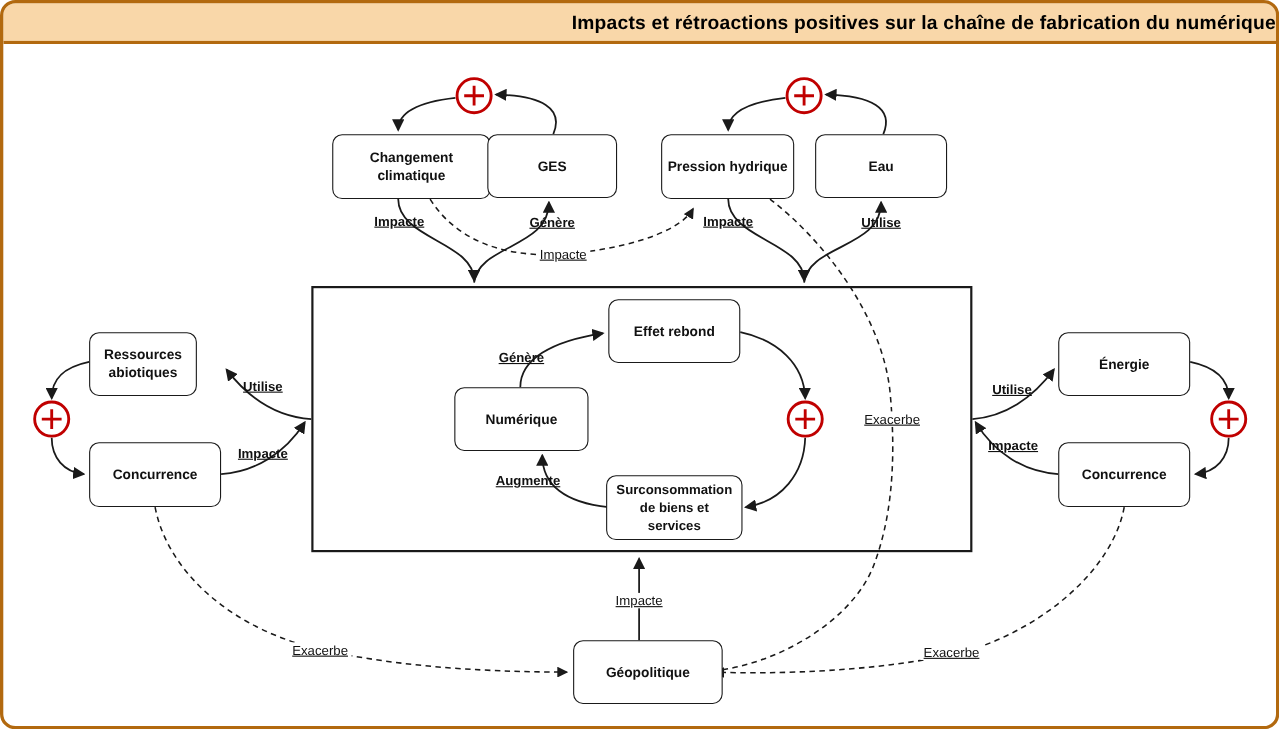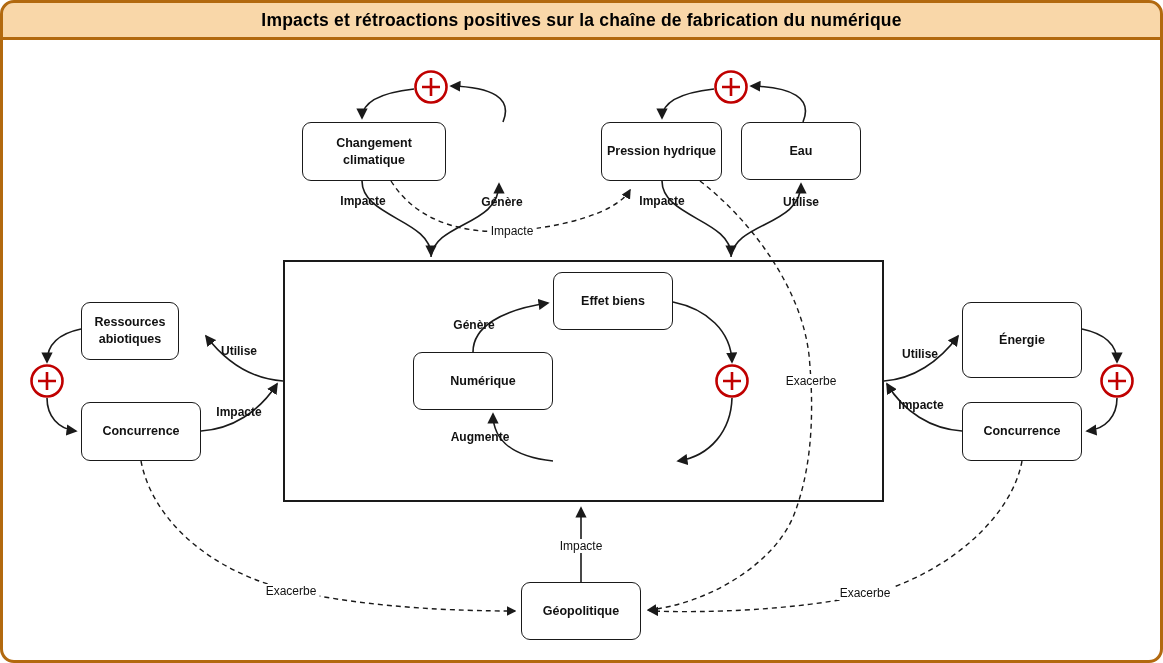--- a/index.html
+++ b/index.html
@@ -8,39 +8,39 @@
     font-family:"Liberation Sans",sans-serif;color:#111;overflow:hidden;
   }
   .frame{
     position:absolute;inset:0;border:3px solid #b2690f;border-radius:14px;
     z-index:5;pointer-events:none;box-sizing:border-box;
   }
   .titlebar{
     position:absolute;left:3px;top:3px;right:3px;height:34px;
     background:#f9d7a9;border-bottom:3px solid #b2690f;
     border-radius:11px 11px 0 0;z-index:4;
-    display:flex;align-items:center;justify-content:center;
+    display:flex;align-items:center;justify-content:flex-end;
   }
   .titlebar h1{
     margin:0;font-size:17.5px;font-weight:bold;color:#000;letter-spacing:.2px;
   }
   svg.wires{position:absolute;inset:0;z-index:1;}
   .bigbox{
     position:absolute;left:283px;top:260px;width:601px;height:242px;
     background:#fff;border:2.5px solid #1a1a1a;box-sizing:border-box;z-index:0;
   }
   .node{
     position:absolute;background:#fff;border:1.6px solid #1a1a1a;border-radius:9px;
     display:flex;align-items:center;justify-content:center;text-align:center;
     font-weight:bold;font-size:12.5px;line-height:1.35;z-index:2;
     padding:2px 4px;box-sizing:border-box;
   }
   .elabel{
     position:absolute;transform:translate(-50%,-50%);font-size:12px;
-    white-space:nowrap;z-index:2;
+    white-space:nowrap;z-index:2;text-decoration:underline;
   }
   .elabel.bold{font-weight:bold;}
   .elabel.bg{background:#fff;padding:0 3px;}
 </style>
 </head>
 <body>
 
 <div class="stage">
 
   <div class="bigbox"></div>
@@ -101,29 +101,31 @@
           <path d="M -9 0 H 9 M 0 -9 V 9" fill="none"></path>
       </g>
       <g transform="translate(732,381)">
         <circle r="15.5"></circle>
           <path d="M -9 0 H 9 M 0 -9 V 9" fill="none"></path>
       </g>
     </g>
   </svg>
 
   <div class="node" style="left:302px;top:122px;width:144px;height:59px">Changement climatique</div>
+  <div class="node" style="left:443px;top:122px;width:118px;height:58px">GES</div>
   <div class="node" style="left:741px;top:122px;width:120px;height:58px">Eau</div>
   <div class="node" style="left:601px;top:122px;width:121px;height:59px">Pression hydrique</div>
   <div class="node" style="left:81px;top:302px;width:98px;height:58px">Ressources abiotiques</div>
   <div class="node" style="left:81px;top:402px;width:120px;height:59px">Concurrence</div>
-  <div class="node" style="left:962px;top:302px;width:120px;height:76px">Énergie</div>
+  <div class="node" style="left:962px;top:302px;width:120px;height:58px">Énergie</div>
   <div class="node" style="left:962px;top:402px;width:120px;height:59px">Concurrence</div>
-  <div class="node" style="left:553px;top:272px;width:120px;height:58px">Effet biens</div>
-  <div class="node" style="left:413px;top:352px;width:140px;height:58px">Numérique</div>
-  <div class="node" style="left:521px;top:582px;width:120px;height:58px">Géopolitique</div>
+  <div class="node" style="left:553px;top:272px;width:120px;height:58px">Effet rebond</div>
+  <div class="node" style="left:413px;top:352px;width:122px;height:58px">Numérique</div>
+  <div class="node" style="left:551px;top:432px;width:124px;height:59px;font-size:12px">Surconsommation de biens et services</div>
+  <div class="node" style="left:521px;top:582px;width:136px;height:58px">Géopolitique</div>
 
   <div class="elabel bold" style="left:363px;top:201px">Impacte</div>
   <div class="elabel bold" style="left:502px;top:202px">Génère</div>
   <div class="elabel bold" style="left:662px;top:201px">Impacte</div>
   <div class="elabel bold" style="left:801px;top:202px">Utilise</div>
   <div class="elabel bg" style="left:512px;top:231px">Impacte</div>
   <div class="elabel bold" style="left:239px;top:351px">Utilise</div>
   <div class="elabel bold" style="left:239px;top:412px">Impacte</div>
   <div class="elabel bold" style="left:920px;top:354px">Utilise</div>
   <div class="elabel bold" style="left:921px;top:405px">Impacte</div>

